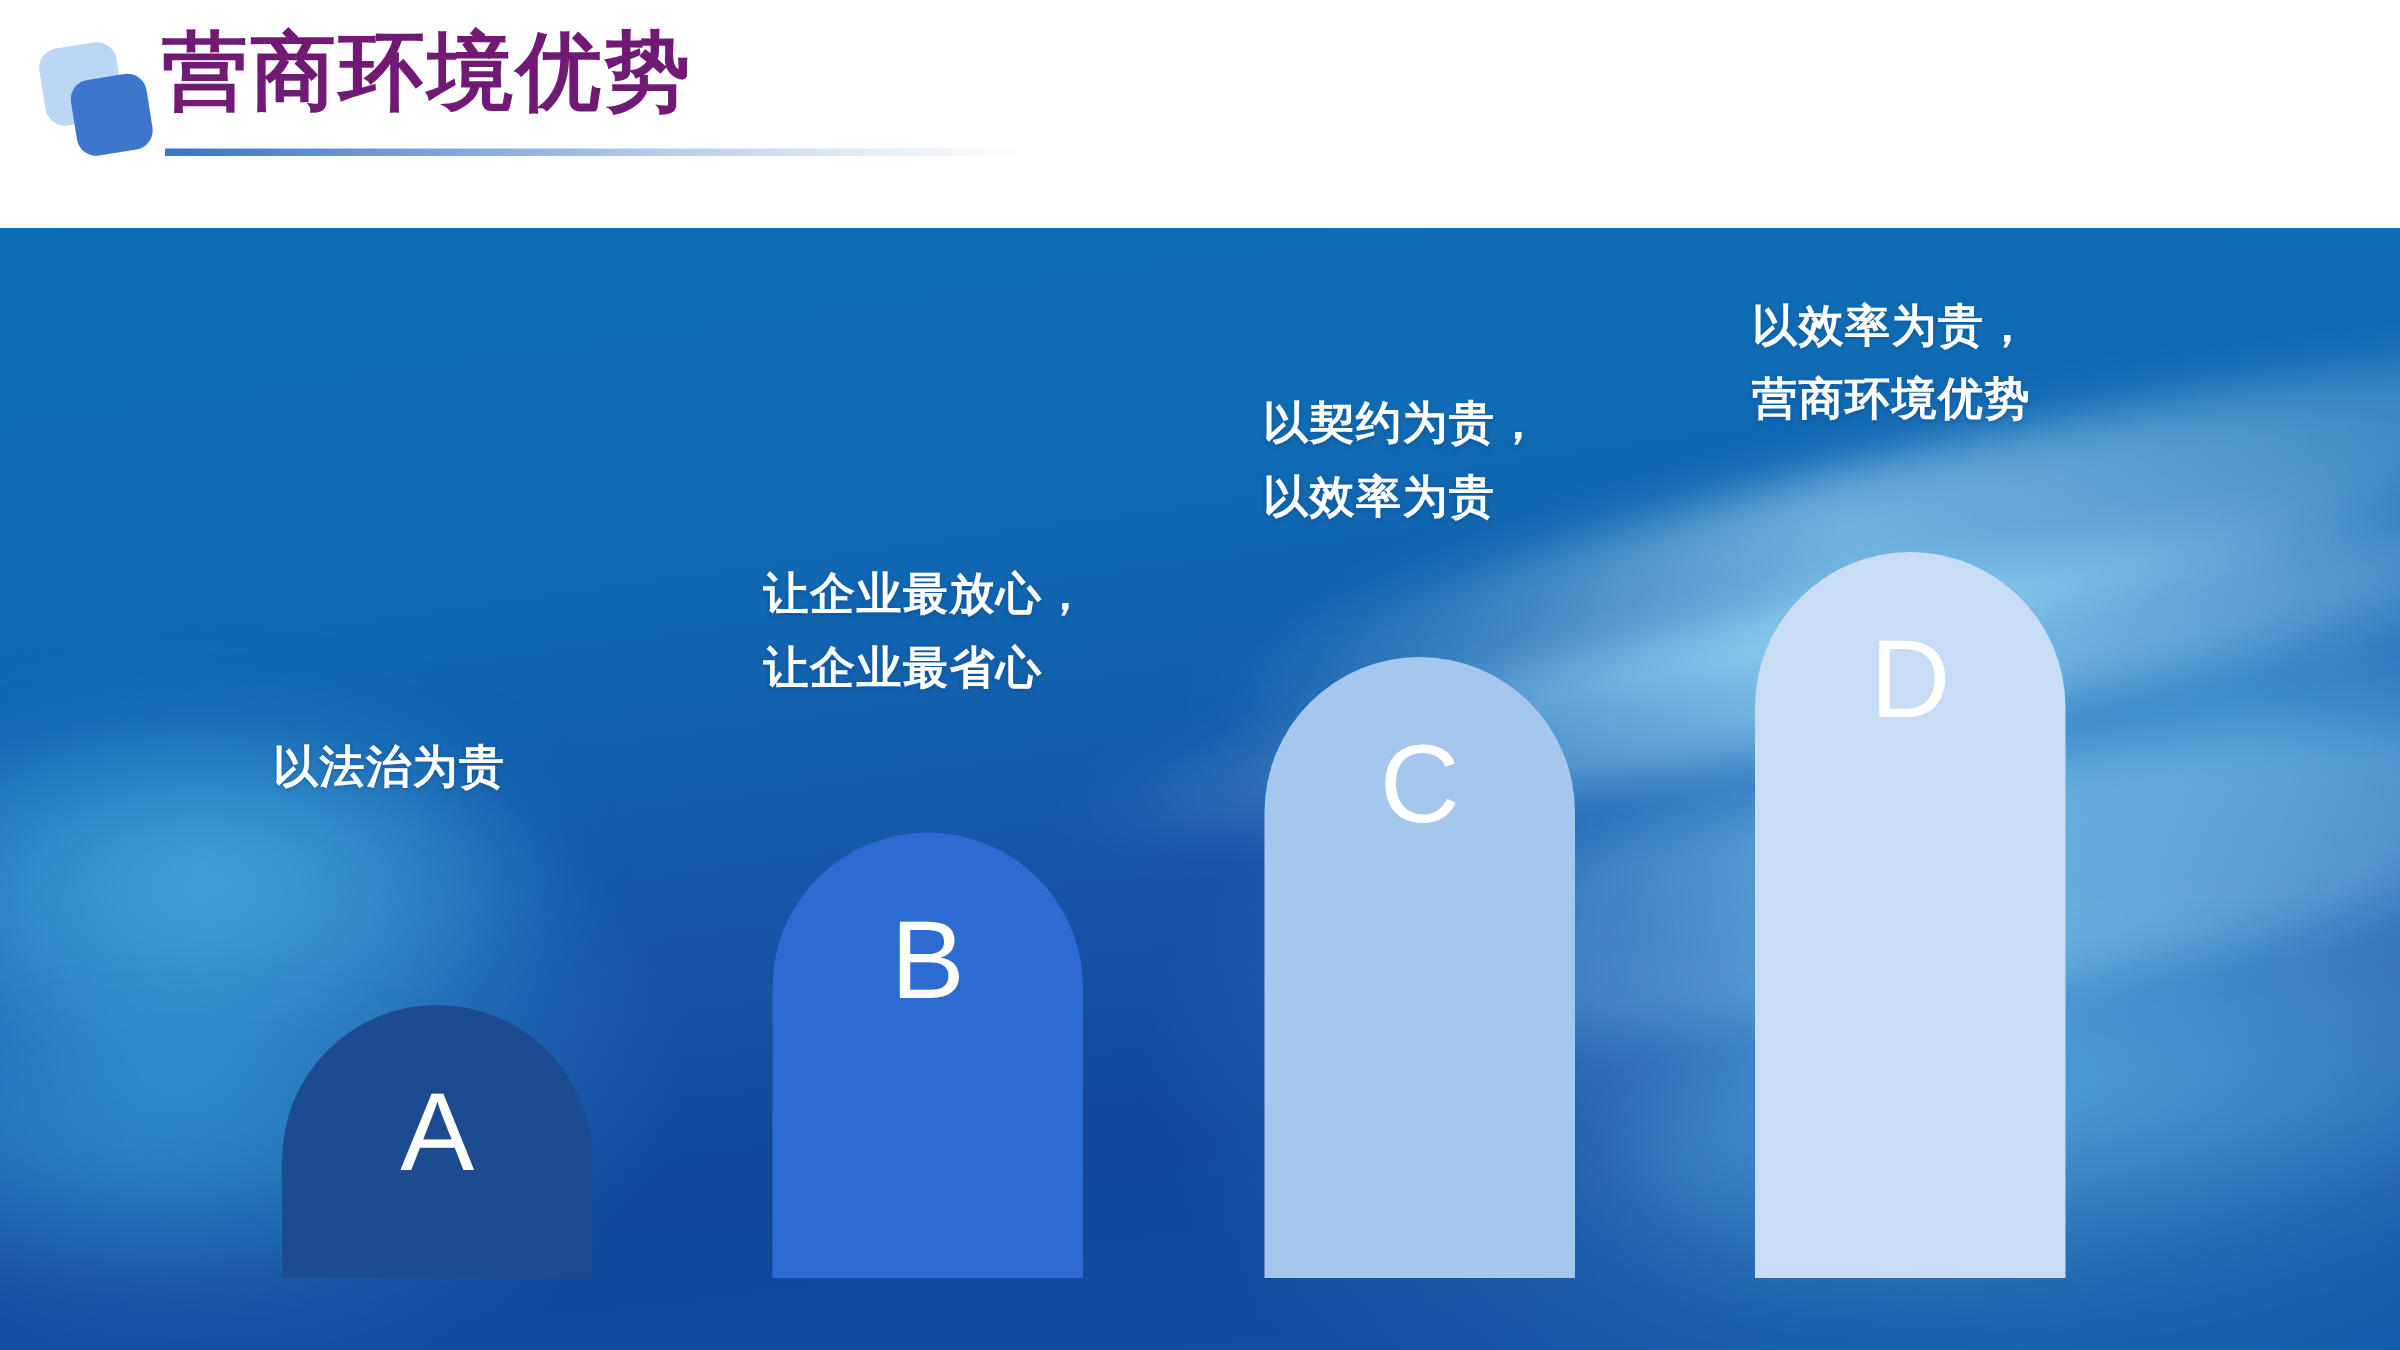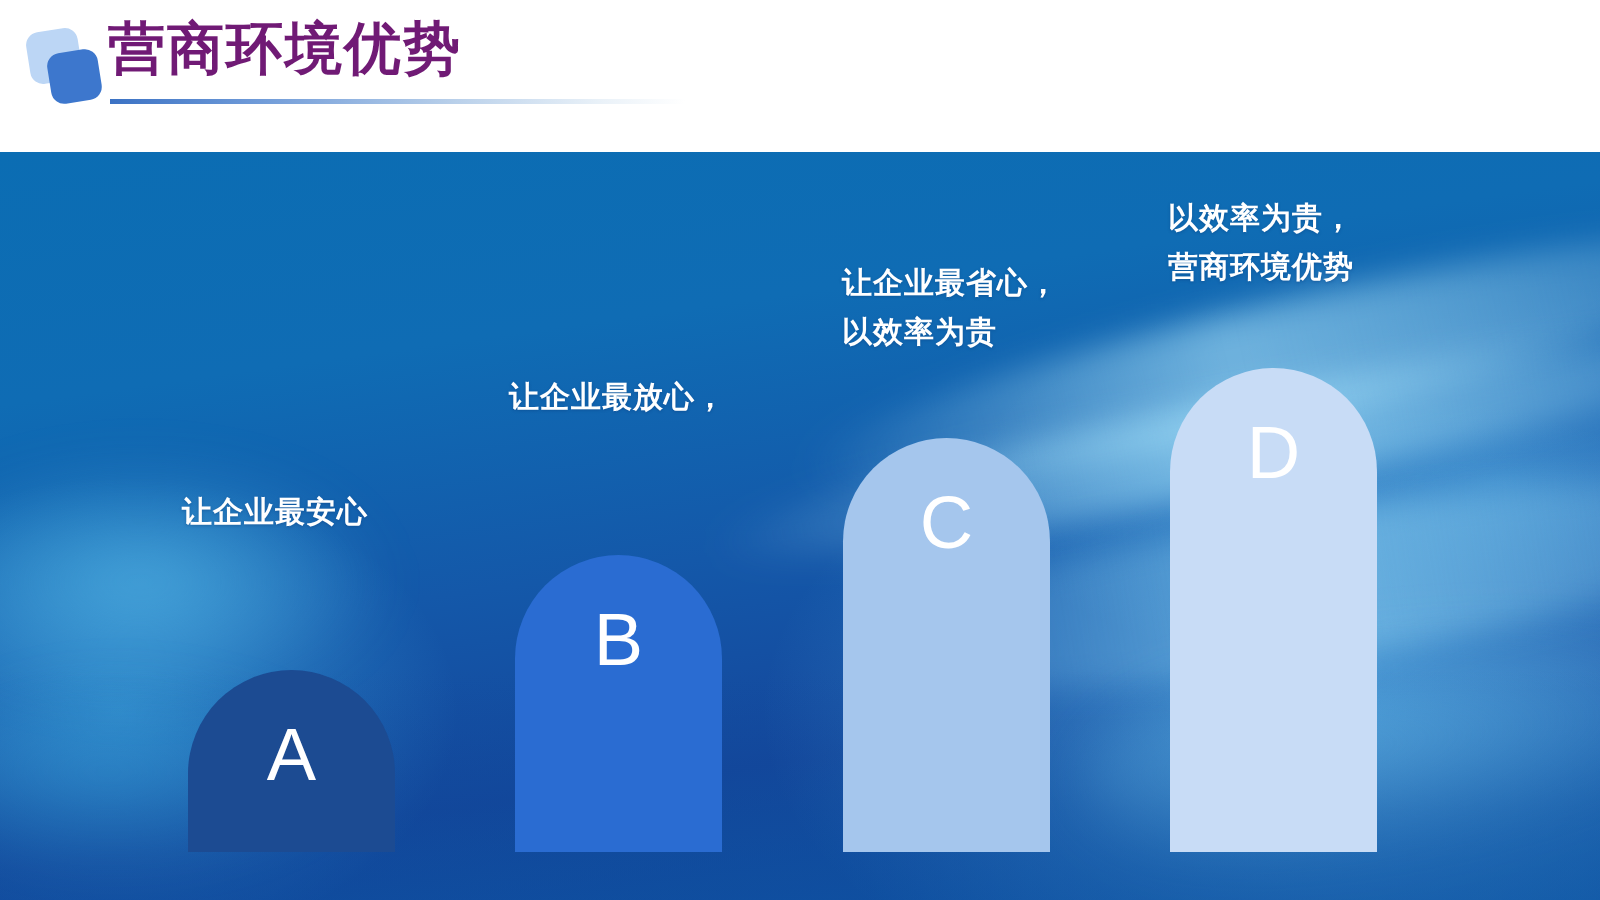--- a/index.html
+++ b/index.html
@@ -218,29 +218,30 @@
                 border-radius:104px 104px 0 0;">
       <div class="bar-letter" style="top:48px;">C</div>
     </div>
 
     <div class="bar" id="bar-d" style="left:1170px; top:216px; width:207px; height:484px; background:#c8dcf6;
                 border-radius:104px 104px 0 0;">
       <div class="bar-letter" style="top:48px;">D</div>
     </div>
 
     <div class="caption" id="caption-a" style="left:182px; top:336px;">
-      <span class="cap-line">让企业最安心</span>
+      <span class="cap-line">以法治为贵</span>
     </div>
 
     <div class="caption" id="caption-b" style="left:509px; top:221px;">
       <span class="cap-line">让企业最放心，</span>
+      <span class="cap-line">让企业最省心</span>
     </div>
 
     <div class="caption" id="caption-c" style="left:842px; top:107px;">
-      <span class="cap-line">让企业最省心，</span>
+      <span class="cap-line">以契约为贵，</span>
       <span class="cap-line">以效率为贵</span>
     </div>
 
     <div class="caption" id="caption-d" style="left:1168px; top:42px;">
       <span class="cap-line">以效率为贵，</span>
       <span class="cap-line">营商环境优势</span>
     </div>
 
   </div>
 </div>

